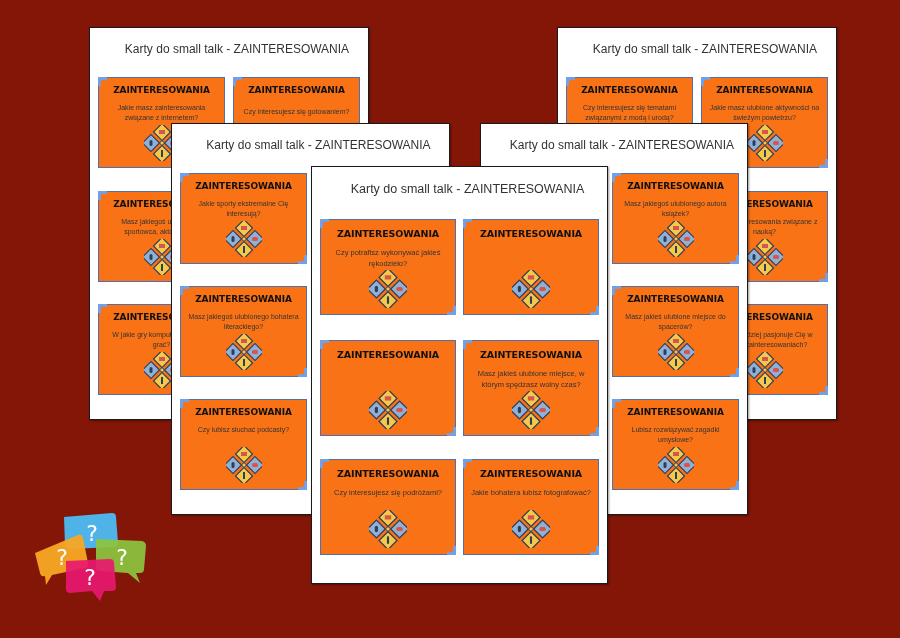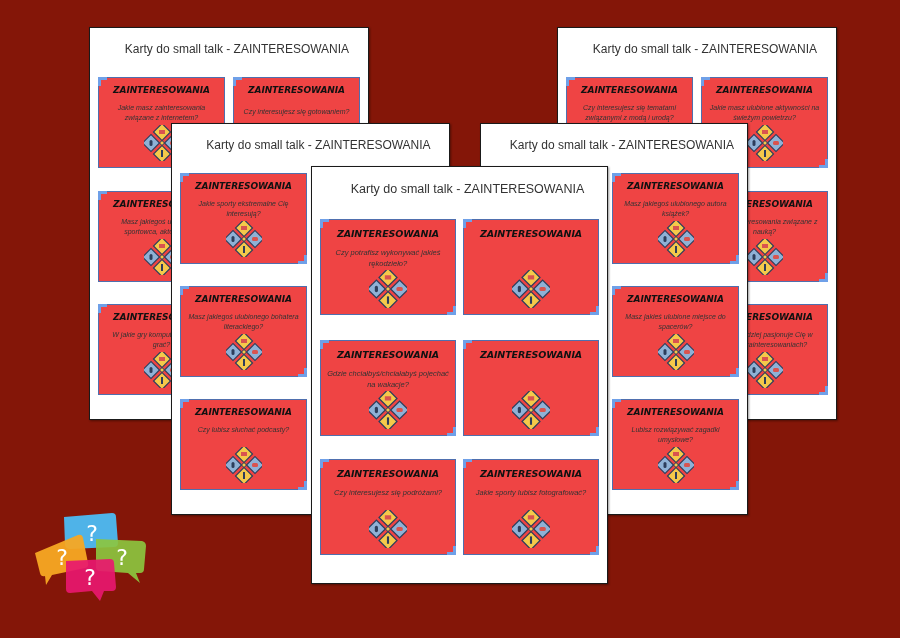--- a/index.html
+++ b/index.html
@@ -1,19 +1,19 @@
 <!DOCTYPE html>
 <html><head>
 <meta charset="utf-8">
 <style>
   html,body{margin:0;padding:0;}
   body{width:900px;height:638px;background:#841608;position:relative;overflow:hidden;font-family:"DejaVu Sans",sans-serif;}
   .page{position:absolute;background:#fff;border:1.5px solid #1a1a1a;box-sizing:border-box;box-shadow:1px 1px 2px rgba(0,0,0,0.4);}
   .page-title{position:absolute;left:16px;right:0;text-align:center;font-family:"Liberation Sans",sans-serif;color:#333;font-size:12px;}
-  .card{position:absolute;background:#ef4444;border:1.5px solid #4f6fae;box-sizing:border-box;text-align:center;font-style:italic;}
+  .card{position:absolute;background:#f97316;border:1.5px solid #4f6fae;box-sizing:border-box;text-align:center;}
   .card::before,.card::after{content:"";position:absolute;width:6px;height:6px;border-color:#6fa0e8;border-style:solid;}
   .card::before{left:-1px;top:-1px;border-width:3px 0 0 3px;}
   .card::after{right:-1px;bottom:-1px;border-width:0 3px 3px 0;}
   .card-h{font-family:"DejaVu Sans",sans-serif;font-weight:bold;font-size:9px;color:#111;margin-top:7px;letter-spacing:-0.1px;}
   .card-q{font-family:"Liberation Sans",sans-serif;font-size:7px;color:#333;margin:8px 6px 0 6px;line-height:10px;}
   .icon{position:absolute;left:50%;transform:translateX(-50%);}
   .big .card-h{font-size:9.5px;margin-top:8px;}
   .big .card-q{font-size:7.5px;line-height:11px;}
 </style>
 </head>
@@ -157,41 +157,41 @@
       </svg>
   </div>
   <div class="card" style="left:151px;top:52px;width:136px;height:96px;">
     <div class="card-h">ZAINTERESOWANIA</div>
     <svg class="icon" width="38" height="38" viewBox="-18 -18 36 36" style="bottom:6px;">
         <use href="#dia"></use>
       </svg>
   </div>
   <div class="card" style="left:8px;top:173px;width:136px;height:96px;">
     <div class="card-h">ZAINTERESOWANIA</div>
-    <div class="card-q">Gdzie chciałbyś/chciałabyś pojechać na wakacje?</div>
     <svg class="icon" width="38" height="38" viewBox="-18 -18 36 36" style="bottom:6px;">
         <use href="#dia"></use>
       </svg>
   </div>
   <div class="card" style="left:151px;top:173px;width:136px;height:96px;">
     <div class="card-h">ZAINTERESOWANIA</div>
+    <div class="card-q">Masz jakieś ulubione miejsce, w którym spędzasz wolny czas?</div>
     <svg class="icon" width="38" height="38" viewBox="-18 -18 36 36" style="bottom:6px;">
         <use href="#dia"></use>
       </svg>
   </div>
   <div class="card" style="left:8px;top:292px;width:136px;height:96px;">
     <div class="card-h">ZAINTERESOWANIA</div>
     <div class="card-q">Czy interesujesz się podróżami?</div>
     <svg class="icon" width="38" height="38" viewBox="-18 -18 36 36" style="bottom:6px;">
         <use href="#dia"></use>
       </svg>
   </div>
   <div class="card" style="left:151px;top:292px;width:136px;height:96px;">
     <div class="card-h">ZAINTERESOWANIA</div>
-    <div class="card-q">Jakie sporty lubisz fotografować?</div>
+    <div class="card-q">Jakie bohatera lubisz fotografować?</div>
     <svg class="icon" width="38" height="38" viewBox="-18 -18 36 36" style="bottom:6px;">
         <use href="#dia"></use>
       </svg>
   </div>
 </div>
 
 <svg width="130" height="100" viewBox="0 0 130 100" style="position:absolute;left:30px;top:505px;">
   <g font-family="DejaVu Sans, sans-serif" font-size="22" fill="#fff" text-anchor="middle">
     <path d="M34 12 L82 8 Q86 8 86 12 L88 38 Q88 42 84 42 L40 44 Q36 44 35 40 Z" fill="#4fb3e8"></path>
     <text x="62" y="36">?</text>

